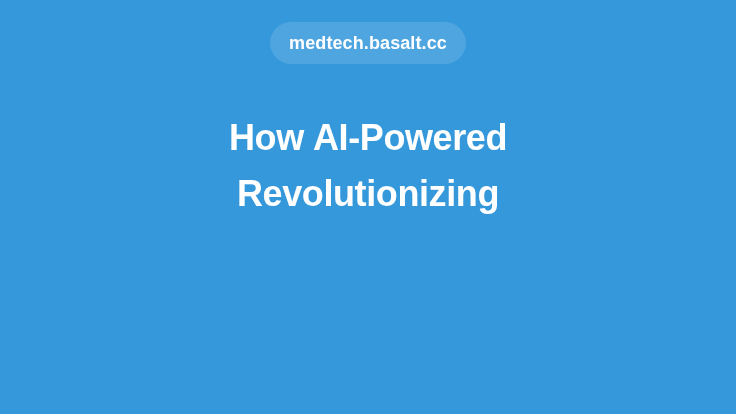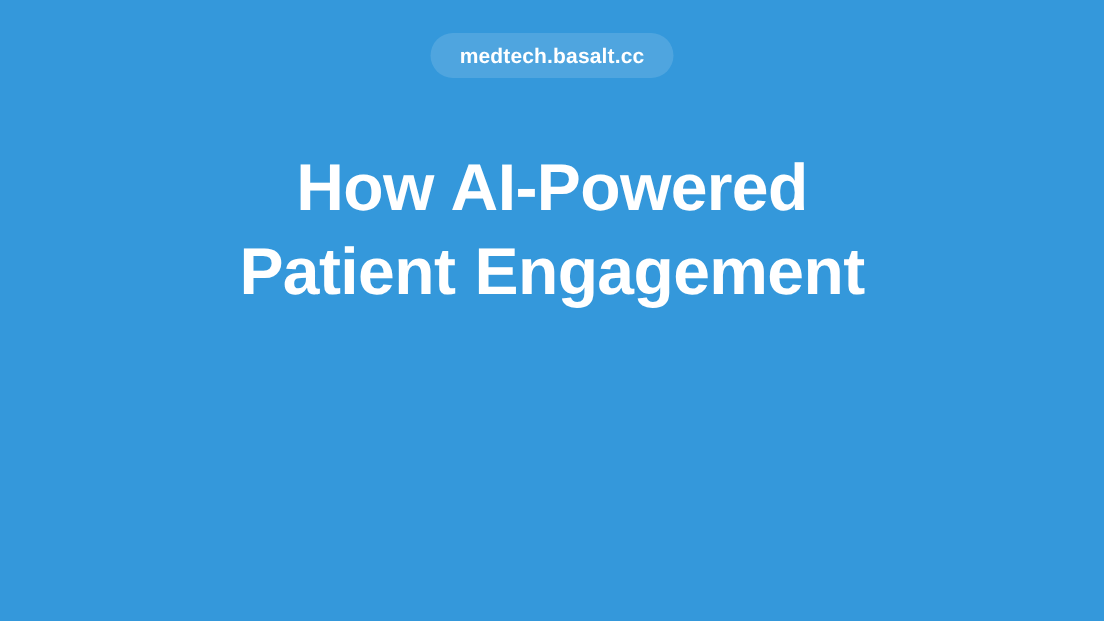--- a/index.html
+++ b/index.html
@@ -30,47 +30,47 @@
   .badge-row {
     width: 100%;
     display: flex;
     justify-content: center;
     margin-top: 22px;
   }
   .badge {
     display: inline-flex;
     align-items: center;
     justify-content: center;
-    height: 30px;
+    height: 42px;
     padding: 0 19px;
     border-radius: 999px;
     background-color: rgba(255, 255, 255, 0.135);
     color: #ffffff;
-    font-size: 14px;
+    font-size: 18px;
     font-weight: 600;
     letter-spacing: 0.1px;
     line-height: 1;
     white-space: nowrap;
   }
 
   
   .headline-wrap {
     width: 100%;
     display: flex;
     flex-direction: column;
     align-items: center;
     margin-top: 46px;
   }
   .headline {
     margin: 0;
     padding: 0 28px;
     max-width: 640px;
     text-align: center;
     color: #ffffff;
-    font-size: 44px;
+    font-size: 36px;
     font-weight: 700;
     line-height: 56px;
     letter-spacing: -0.4px;
     word-spacing: 1px;
   }
   .headline .line {
     display: block;
   }
 </style>
 </head>
@@ -78,17 +78,17 @@
 
 <div class="card">
 
   <div class="badge-row">
     <span class="badge">medtech.basalt.cc</span>
   </div>
 
   <div class="headline-wrap">
     <h1 class="headline">
       <span class="line">How AI-Powered</span>
-      <span class="line">Patient Engagement</span>
+      <span class="line">Revolutionizing</span>
     </h1>
   </div>
 
 </div>
 
 </body></html>

